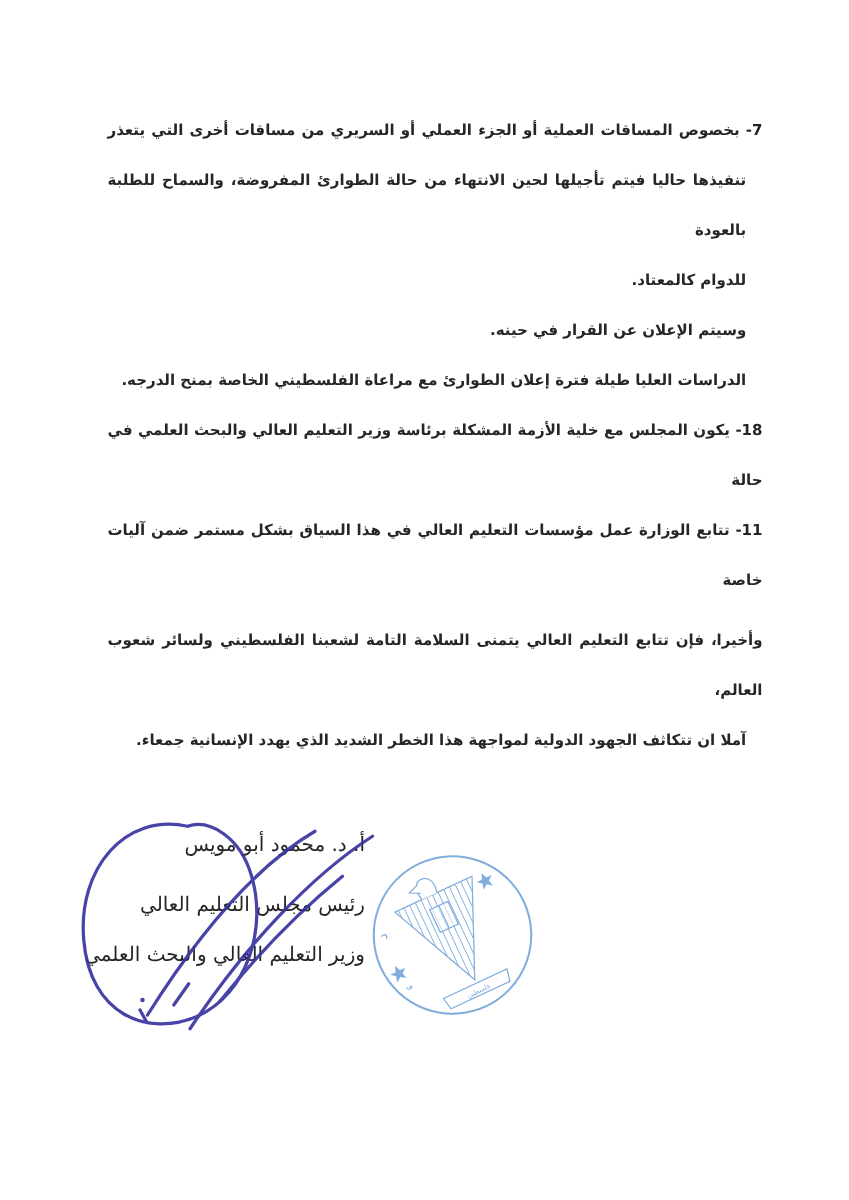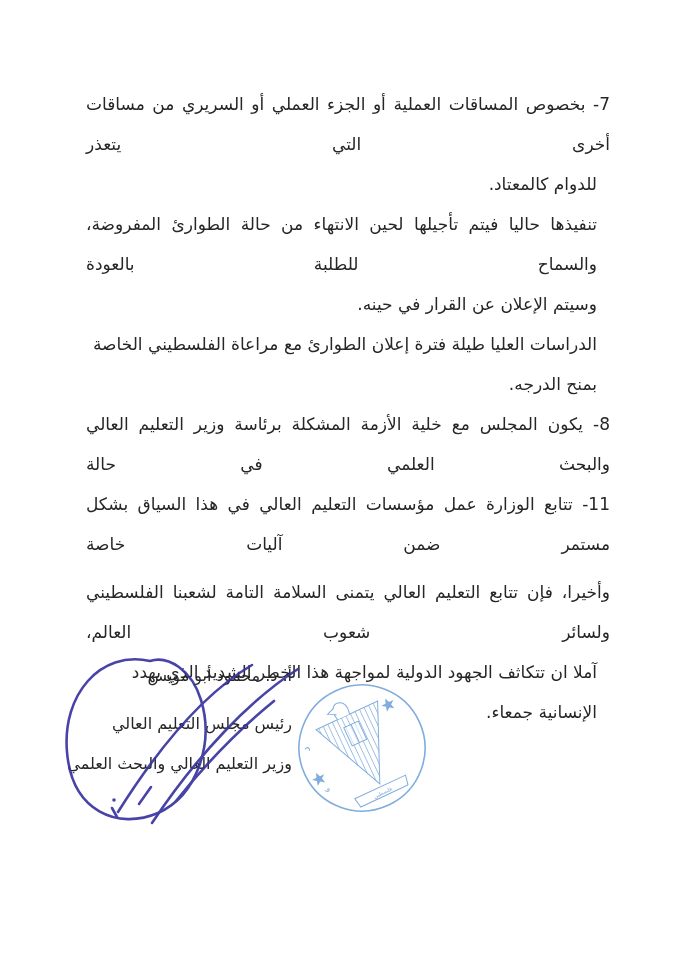--- a/index.html
+++ b/index.html
@@ -6,22 +6,23 @@
   .page {
     position:relative; width:679px; height:960px; background:#ffffff;
     font-family:"DejaVu Sans", sans-serif; color:#262626; direction:rtl;
     overflow:hidden;
   }
   .content {
     position:absolute; top:0; right:69px; width:524px;
   }
   .items { margin-top:84px; }
   .ln {
-    font-size:17px; line-height:40px; direction:rtl;
+    font-size:12px; line-height:40px; direction:rtl;
     color:#262626;
+    font-weight:bold;
   }
   .just { text-align:justify; text-align-last:justify; }
   .right { text-align:right; }
   .ind { padding-right:13px; }
   .closing { margin-top:8px; }
   .sig-block {
     position:absolute; top:664px; left:60px; width:232px;
     text-align:right; direction:rtl;
   }
   .sig-name { font-size:16px; line-height:24px; }
@@ -35,34 +36,34 @@
 </head>
 <body>
 
 <div class="page">
 
   <div class="content">
     <div class="items">
 
       <div>
         <div class="ln just">7- بخصوص المساقات العملية أو الجزء العملي أو السريري من مساقات أخرى التي يتعذر</div>
+        <div class="ln just ind">تنفيذها حاليا فيتم تأجيلها لحين الانتهاء من حالة الطوارئ المفروضة، والسماح للطلبة بالعودة</div>
         <div class="ln right ind">للدوام كالمعتاد.</div>
-        <div class="ln just ind">تنفيذها حاليا فيتم تأجيلها لحين الانتهاء من حالة الطوارئ المفروضة، والسماح للطلبة بالعودة</div>
       </div>
 
       <div>
         <div class="ln right ind">وسيتم الإعلان عن القرار في حينه.</div>
       </div>
 
       <div>
         <div class="ln right ind">الدراسات العليا طيلة فترة إعلان الطوارئ مع مراعاة الفلسطيني الخاصة بمنح الدرجه.</div>
       </div>
 
       <div>
-        <div class="ln just">8- يكون المجلس مع خلية الأزمة المشكلة برئاسة وزير التعليم العالي والبحث العلمي في حالة</div>
+        <div class="ln just">18- يكون المجلس مع خلية الأزمة المشكلة برئاسة وزير التعليم العالي والبحث العلمي في حالة</div>
       </div>
 
       <div>
         <div class="ln just">11- تتابع الوزارة عمل مؤسسات التعليم العالي في هذا السياق بشكل مستمر ضمن آليات خاصة</div>
       </div>
 
     </div>
 
     <div class="closing">
       <div class="ln just">وأخيرا، فإن تتابع التعليم العالي يتمنى السلامة التامة لشعبنا الفلسطيني ولسائر شعوب العالم،</div>

